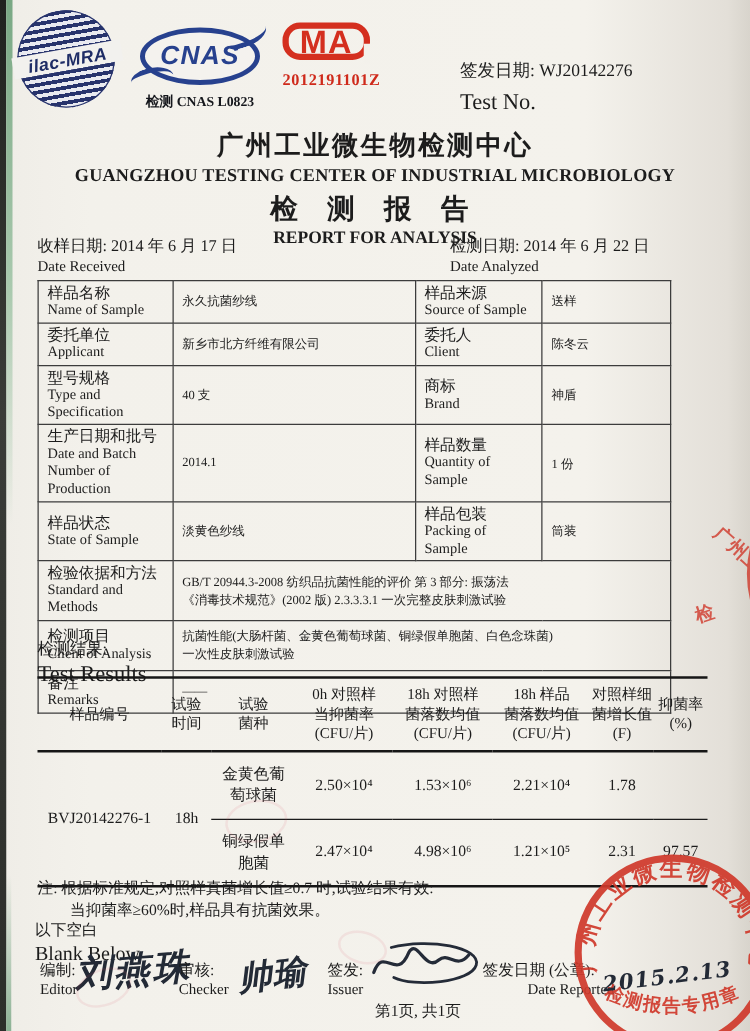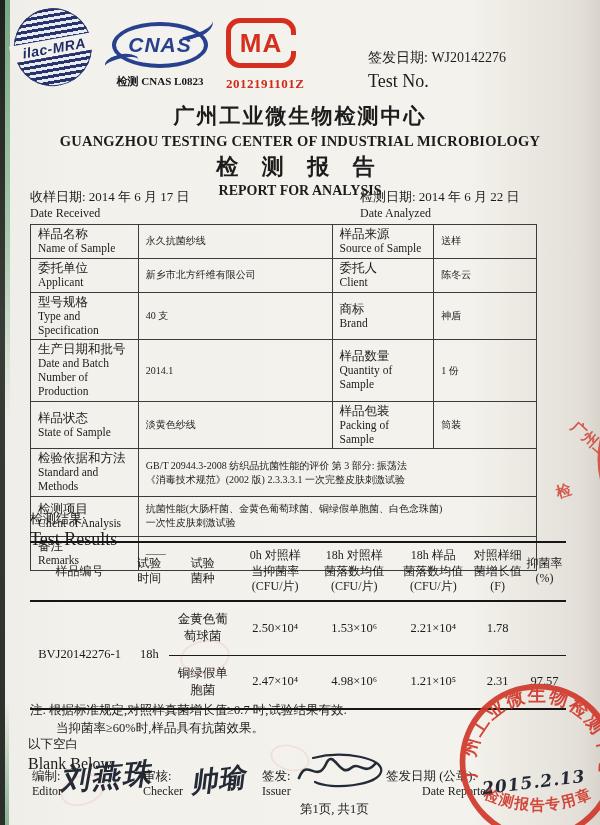--- a/index.html
+++ b/index.html
@@ -35,21 +35,21 @@
   .cnas-ellipse {
     position:relative; width:96px; height:46px; border:4px solid #27418e; border-radius:50%;
     display:flex; align-items:center; justify-content:center; background:#f4f2ee;
   }
   .cnas-ellipse::before { content:""; position:absolute; right:-10px; top:-7px; width:34px; height:14px; border-bottom:4px solid #27418e; border-radius:0 0 60% 30%; transform:rotate(-18deg); }
   .cnas-ellipse::after  { content:""; position:absolute; left:-11px; bottom:-8px; width:34px; height:14px; border-top:4px solid #27418e; border-radius:40% 60% 0 0; transform:rotate(-16deg); }
   .cnas-ellipse span { font-family:"Liberation Sans","DejaVu Sans",sans-serif; font-weight:bold; font-style:italic; font-size:21px; color:#27418e; letter-spacing:1px; }
   .cnas-caption { margin-top:6px; font-size:11px; font-weight:bold; color:#15171c; }
   .cma-wrap { margin-top:10px; text-align:center; }
   .cma-box {
-    position:relative; width:70px; height:50px; border:5px solid #d42f1f; border-radius:14px;
+    position:relative; width:70px; height:30px; border:5px solid #d42f1f; border-radius:14px;
     display:flex; align-items:center; justify-content:center; background:transparent;
   }
   .cma-box::after { content:""; position:absolute; right:-5px; top:12px; height:16px; width:5px; background:#f3f1eb; }
   .cma-box span { font-family:"Liberation Sans","DejaVu Sans",sans-serif; font-weight:bold; font-size:26px; color:#d42f1f; letter-spacing:1px; }
   .cma-number { margin-top:8px; font-size:13px; font-weight:bold; color:#cf2a1b; letter-spacing:0.5px; }
 
   .test-no { position:absolute; left:368px; top:48px; font-size:14px; line-height:1.45; }
   .test-no .row1 span { font-size:14px; }
   .test-no .sub { font-size:18px; }
 

